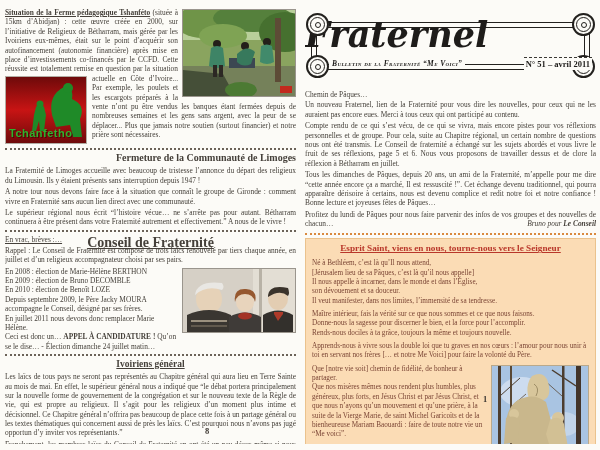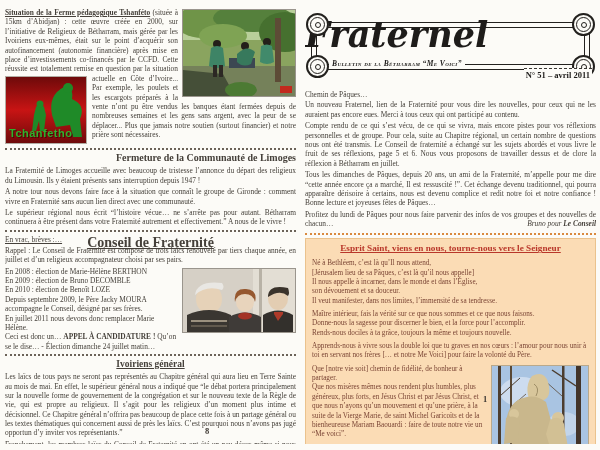--- a/index.html
+++ b/index.html
@@ -40,21 +40,21 @@
   .tube-v.right{right:6px;}
   .med{position:absolute;width:19px;height:19px;border:2px solid #23211e;border-radius:50%;background:#fcfbf7;z-index:3;}
   .med::before{content:"";position:absolute;inset:2px;border:1px solid #23211e;border-radius:50%;}
   .med::after{content:"";position:absolute;inset:6.5px;border:1px solid #23211e;border-radius:50%;}
   .med.tl{left:1px;top:3px;}  .med.tr{right:1px;top:3px;}
   .med.bl{left:1px;top:45px;} .med.br{right:1px;top:45px;}
   .mast-title{position:absolute;left:0;right:0;top:7px;text-align:left;z-index:2;
               font-family:"DejaVu Serif",serif;font-style:italic;font-weight:bold;font-size:35px;line-height:1;}
   .mast-sub{position:absolute;left:24px;top:49px;z-index:4;background:#fcfbf7;padding:0 3px;
             font-weight:bold;font-style:italic;font-variant:small-caps;font-size:7.5px;letter-spacing:0.4px;}
-  .mast-issue{position:absolute;right:4px;top:58px;z-index:4;background:#fcfbf7;padding:1px 2px 0 2px;
+  .mast-issue{position:absolute;right:4px;top:47px;z-index:4;background:#fcfbf7;padding:1px 2px 0 2px;
               font-weight:bold;font-size:8.5px;border-top:1.5px dashed #3a3834;}
 
   
   .signature{float:right;font-style:italic;}
   .signature b{font-weight:bold;}
   .divider-orange{border-top:2px dotted #d9893e;margin:3px 0 3px 0;height:0;}
 
   
   .prayer-box{background:#fbdcb5;border:1px solid #eac28d;padding:3px 6px 4px 6px;color:#7a4434;min-height:205px;}
   .prayer-title{color:#b9372a;font-weight:bold;text-decoration:underline;text-align:center;font-size:9.2px;margin:1px 0 4px 0;}
@@ -173,21 +173,21 @@
     <div class="masthead">
       <div class="tube-h top"></div>
       <div class="tube-h bottom"></div>
       <div class="tube-v left"></div>
       <div class="tube-v right"></div>
       <div class="med tl"></div>
       <div class="med tr"></div>
       <div class="med bl"></div>
       <div class="med br"></div>
       <div class="mast-title">Fraternel</div>
-      <div class="mast-sub">Bulletin de la Bétharram “Me Voici”</div>
+      <div class="mast-sub">Bulletin de la Fraternité “Me Voici”</div>
       <div class="mast-issue">N° 51 – avril 2011</div>
     </div>
 
     <p style="margin-bottom:1px;">Chemin de Pâques…</p>
     <p>Un nouveau Fraternel, lien de la Fraternité pour vous dire les nouvelles, pour ceux qui ne les auraient pas encore eues. Merci à tous ceux qui ont participé au contenu.</p>
     <p>Compte rendu de ce qui s’est vécu, de ce qui se vivra, mais encore pistes pour vos réflexions personnelles et de groupe. Pour cela, suite au Chapitre régional, un certain nombre de questions nous ont été transmis. Le Conseil de fraternité a échangé sur les sujets abordés et vous livre le fruit de ses réflexions, page 5 et 6. Nous vous proposons de travailler dessus et de clore la réflexion à Bétharram en juillet.</p>
     <p>Tous les dimanches de Pâques, depuis 20 ans, un ami de la Fraternité, m’appelle pour me dire “cette année encore ça a marché, Il est ressuscité !”. Cet échange devenu traditionnel, qui pourra apparaître dérisoire à certains, nous est devenu complice et redit notre foi et notre confiance ! Bonne lecture et joyeuses fêtes de Pâques…</p>
     <p>
       <span>Profitez du lundi de Pâques pour nous faire parvenir des infos de vos groupes et des nouvelles de chacun…</span>
       <span class="signature"><span>Bruno pour </span><b>Le Conseil</b></span>

